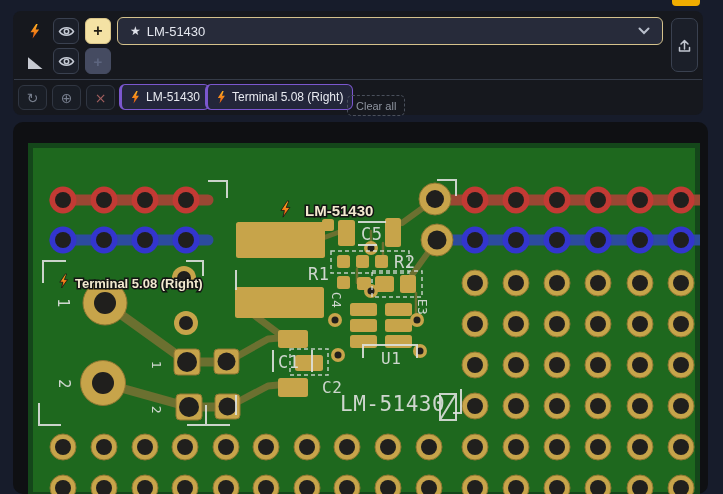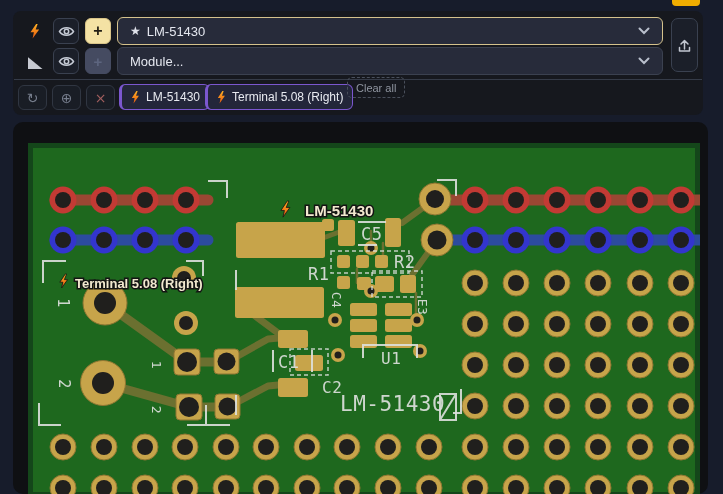--- a/index.html
+++ b/index.html
@@ -78,27 +78,20 @@
     <span class="icon-slot" style="left:13px;top:40px;">
         <span class="tri"></span>
       </span>
     <div class="btn sq" style="left:40px;top:37px;">
       <svg width="17" height="13" viewBox="0 0 17 13">
         <path d="M1.5 6.5 C4.5 1.5, 12.5 1.5, 15.5 6.5 C12.5 11.5, 4.5 11.5, 1.5 6.5 Z" fill="none" stroke="#c5cad4" stroke-width="1.5"></path>
         <circle cx="8.5" cy="6.5" r="2.2" fill="none" stroke="#c5cad4" stroke-width="1.5"></circle>
       </svg>
     </div>
     <div class="btn sq plus-off" style="left:72px;top:37px;">+</div>
-    <div class="select" style="left:104px;top:36px;width:546px;">
-      <span>Module...</span>
-      <span class="grow"></span>
-      <svg class="chev" viewBox="0 0 12 8">
-        <path d="M1.5 1.5 L6 6 L10.5 1.5" fill="none" stroke="#b9bfcc" stroke-width="2" stroke-linecap="round"></path>
-      </svg>
-    </div>
 
     <div class="btn upload" style="left:658px;top:7px;">
       <svg width="17" height="17" viewBox="0 0 17 17">
         <path d="M8.5 12 V4 M5 7 L8.5 3.5 L12 7 M3.5 10.5 V14 H13.5 V10.5" fill="none" stroke="#c2c7d1" stroke-width="1.5" stroke-linecap="round" stroke-linejoin="round"></path>
       </svg>
     </div>
 
     <div class="divider" style="left:1px;top:68px;"></div>
 
     <div class="btn mini" style="left:5px;top:74px;">↻</div>
@@ -106,21 +99,21 @@
     <div class="btn mini xx" style="left:73px;top:74px;">×</div>
 
     <div class="chip" style="left:106px;top:73px;">
       <span class="bolt sm"></span>
       <span>LM-51430</span>
     </div>
     <div class="chip" style="left:192px;top:73px;">
       <span class="bolt sm"></span>
       <span>Terminal 5.08 (Right)</span>
     </div>
-    <div class="clear" style="left:334px;top:66px;">Clear all</div>
+    <div class="clear" style="left:334px;top:84px;">Clear all</div>
   </div>
 
   <div class="viewer">
     <svg class="board" id="pcb" viewBox="0 0 672 351">
       <defs>
         <linearGradient id="boltGrad" x1="0" y1="0" x2="0" y2="1">
           <stop id="bg-s1" offset="0" stop-color="#ffb224"></stop>
           <stop id="bg-s2" offset="1" stop-color="#e8540e"></stop>
         </linearGradient>
       </defs>

